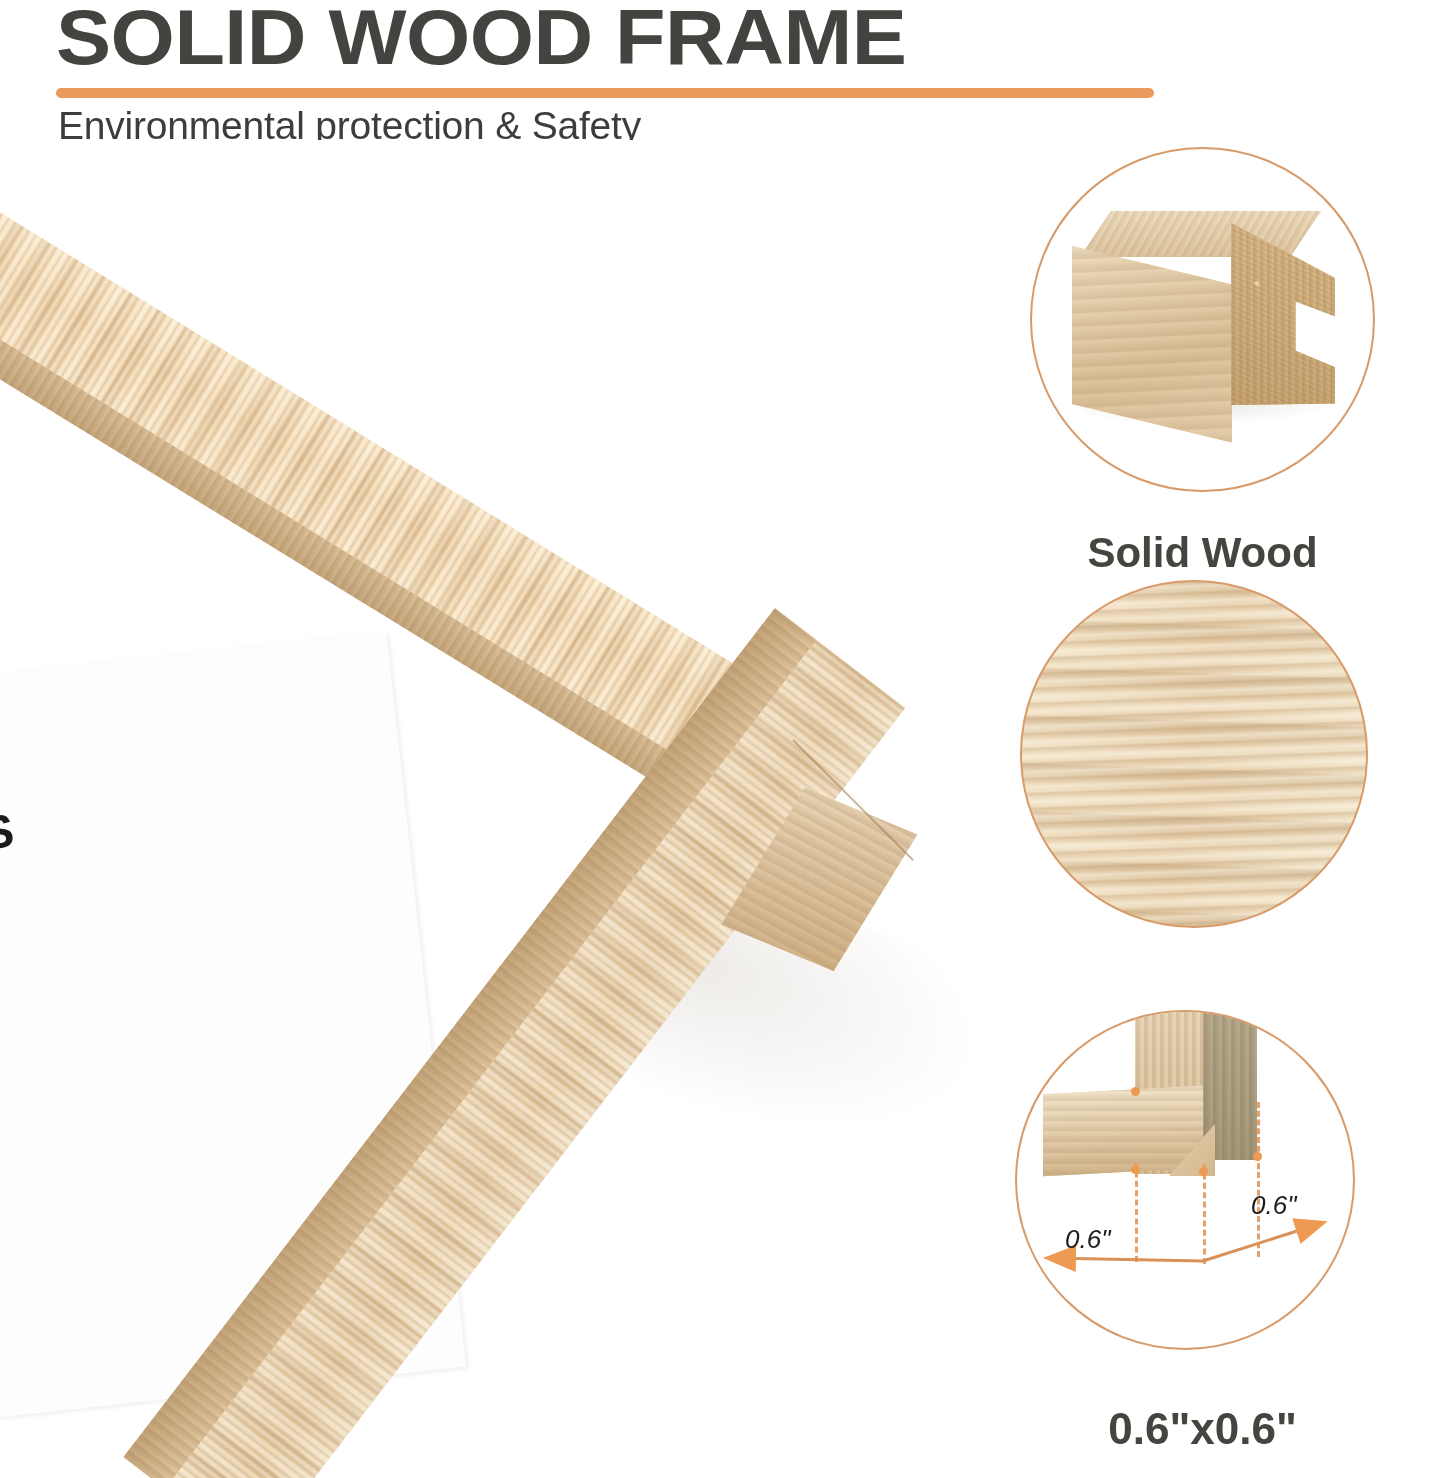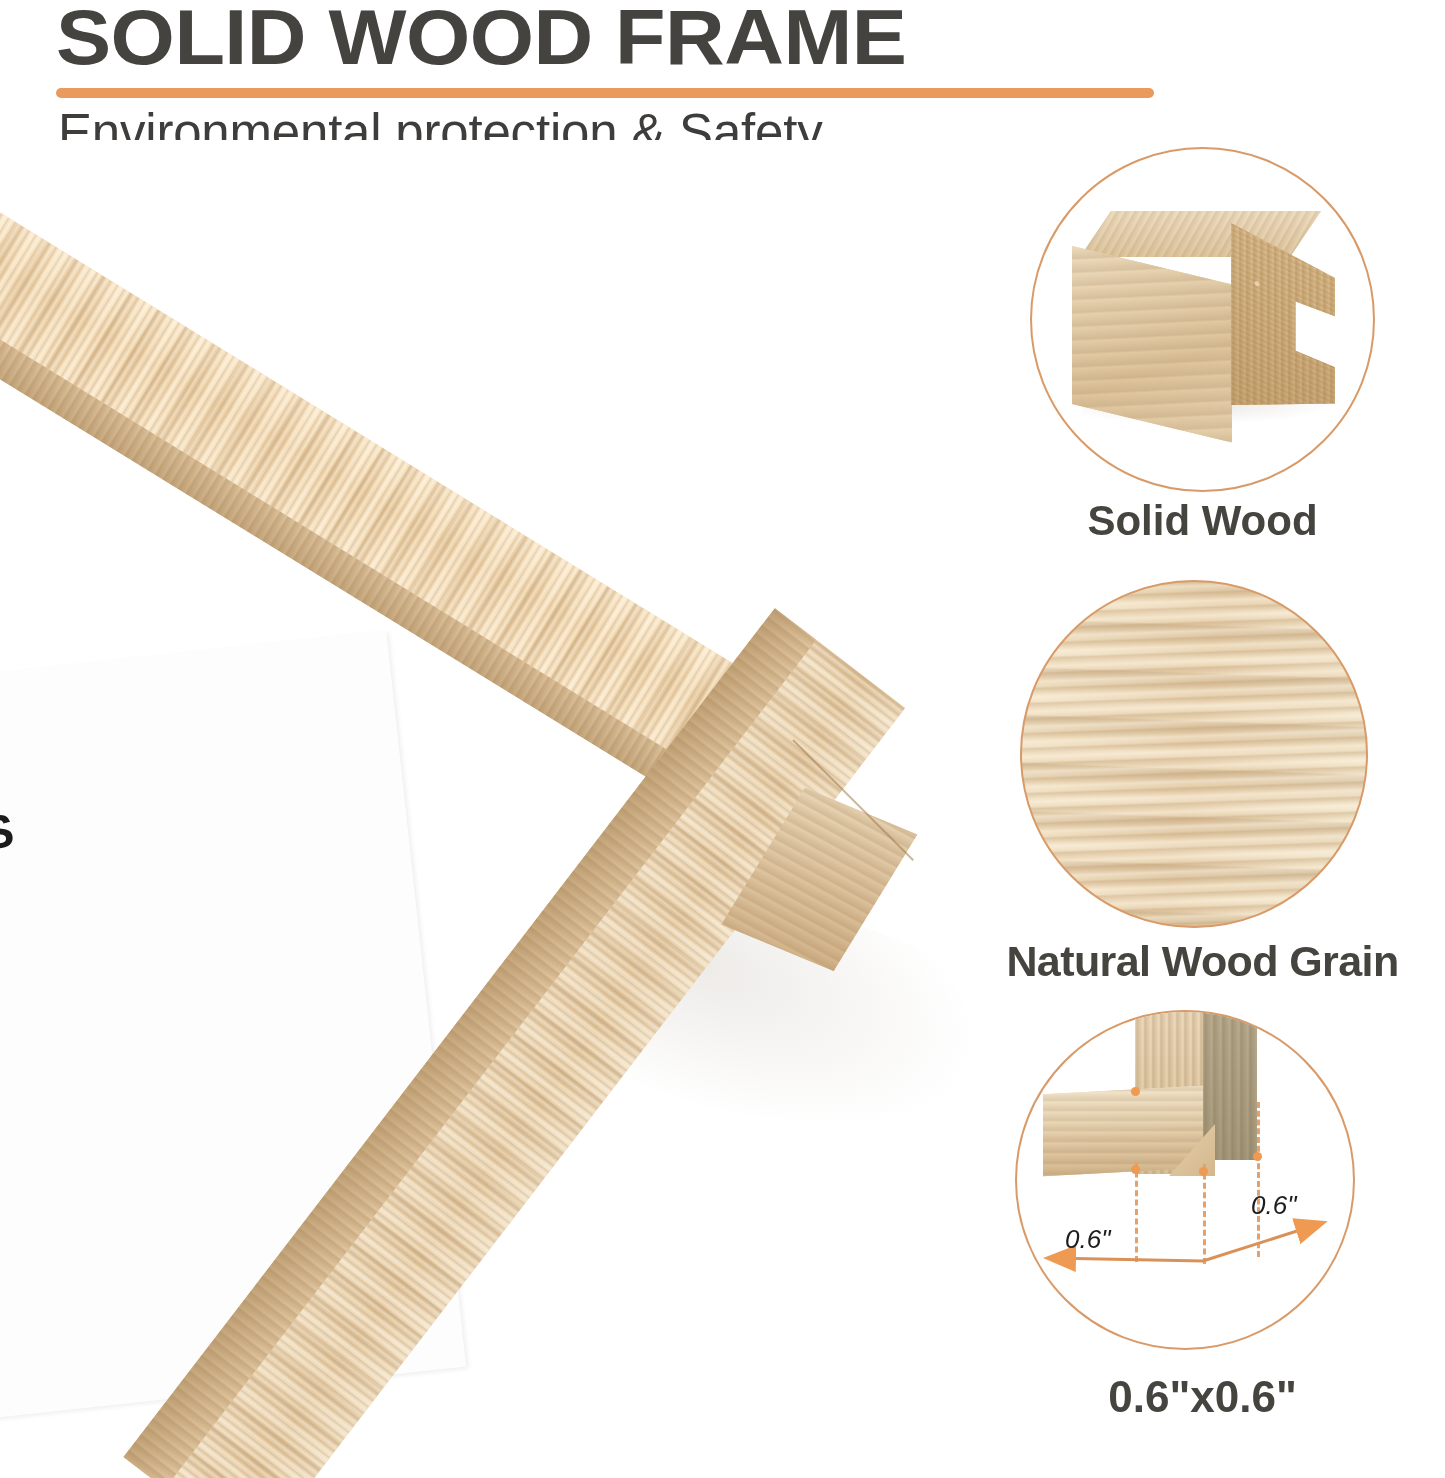--- a/index.html
+++ b/index.html
@@ -33,21 +33,21 @@
     position: absolute; left: 52px; top: 88px;
     width: 1098px; height: 10px;
     background: #eb9a5d;
     border-radius: 6px;
   }
 
   #subtitle {
     position: absolute; left: 54px; top: 104px;
     font-family: "Liberation Sans", sans-serif;
     font-weight: 400;
-    font-size: 51px;
+    font-size: 39px;
     letter-spacing: -0.2px;
     color: #3f3d3b;
     white-space: nowrap;
     line-height: 1.12;
   }
 
   
   #photo {
     position: absolute; left: 0; top: 140px;
     width: 1010px; height: 1338px;
@@ -186,20 +186,21 @@
   }
 
   .feature-label {
     position: absolute;
     text-align: center;
     font-family: "Liberation Sans", sans-serif;
     font-weight: 700;
     color: #46443f;
     white-space: nowrap;
     line-height: 1.0;
+    margin-top: 32px;
   }
 
   
   #circle-solid { left: 70px; top: 147px; width: 345px; height: 345px; }
 
   #block { position: absolute; left: 40px; top: 62px; width: 250px; height: 215px; }
   #block-top {       
     position: absolute; left: 8px; top: 0px;
     width: 210px; height: 46px;
     background-color: #e8d4b2;
@@ -388,21 +389,20 @@
       <div id="block-shadow"></div>
       <div id="block-top"></div>
       <div id="block-front"></div>
       <div id="block-end"></div>
     </div>
   </div>
   <div id="label-solid" class="feature-label">Solid Wood</div>
 
   <div id="circle-grain" class="circle">
   </div>
-  <div id="label-grain" class="feature-label">Natural Wood Grain</div>
 
   <div id="circle-dims" class="circle">
     <div id="dim-vert"></div>
     <div id="dim-vert-side"></div>
     <div id="dim-horiz"></div>
     <div id="dim-horiz-front"></div>
     <div id="dim-bevel"></div>
 
     <div class="dim-dash" style="left:118px; top:150px; height:100px;"></div>
     <div class="dim-dash" style="left:186px; top:152px; height:100px;"></div>

